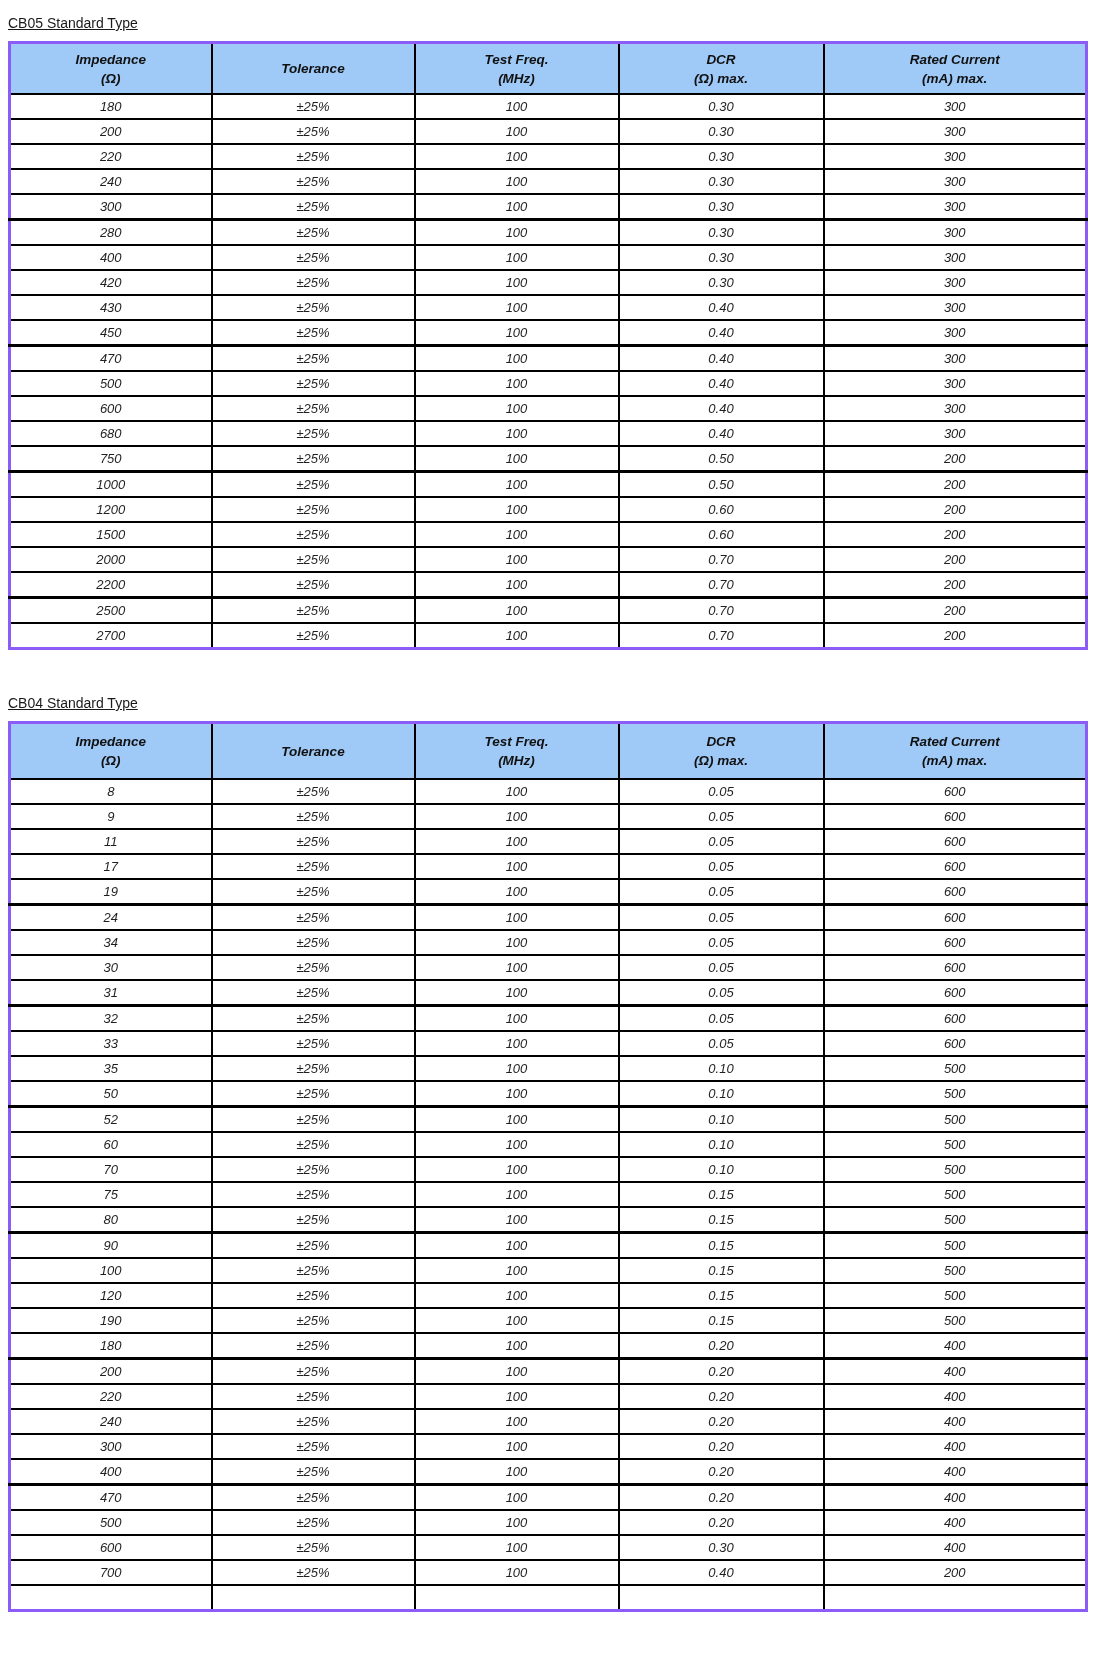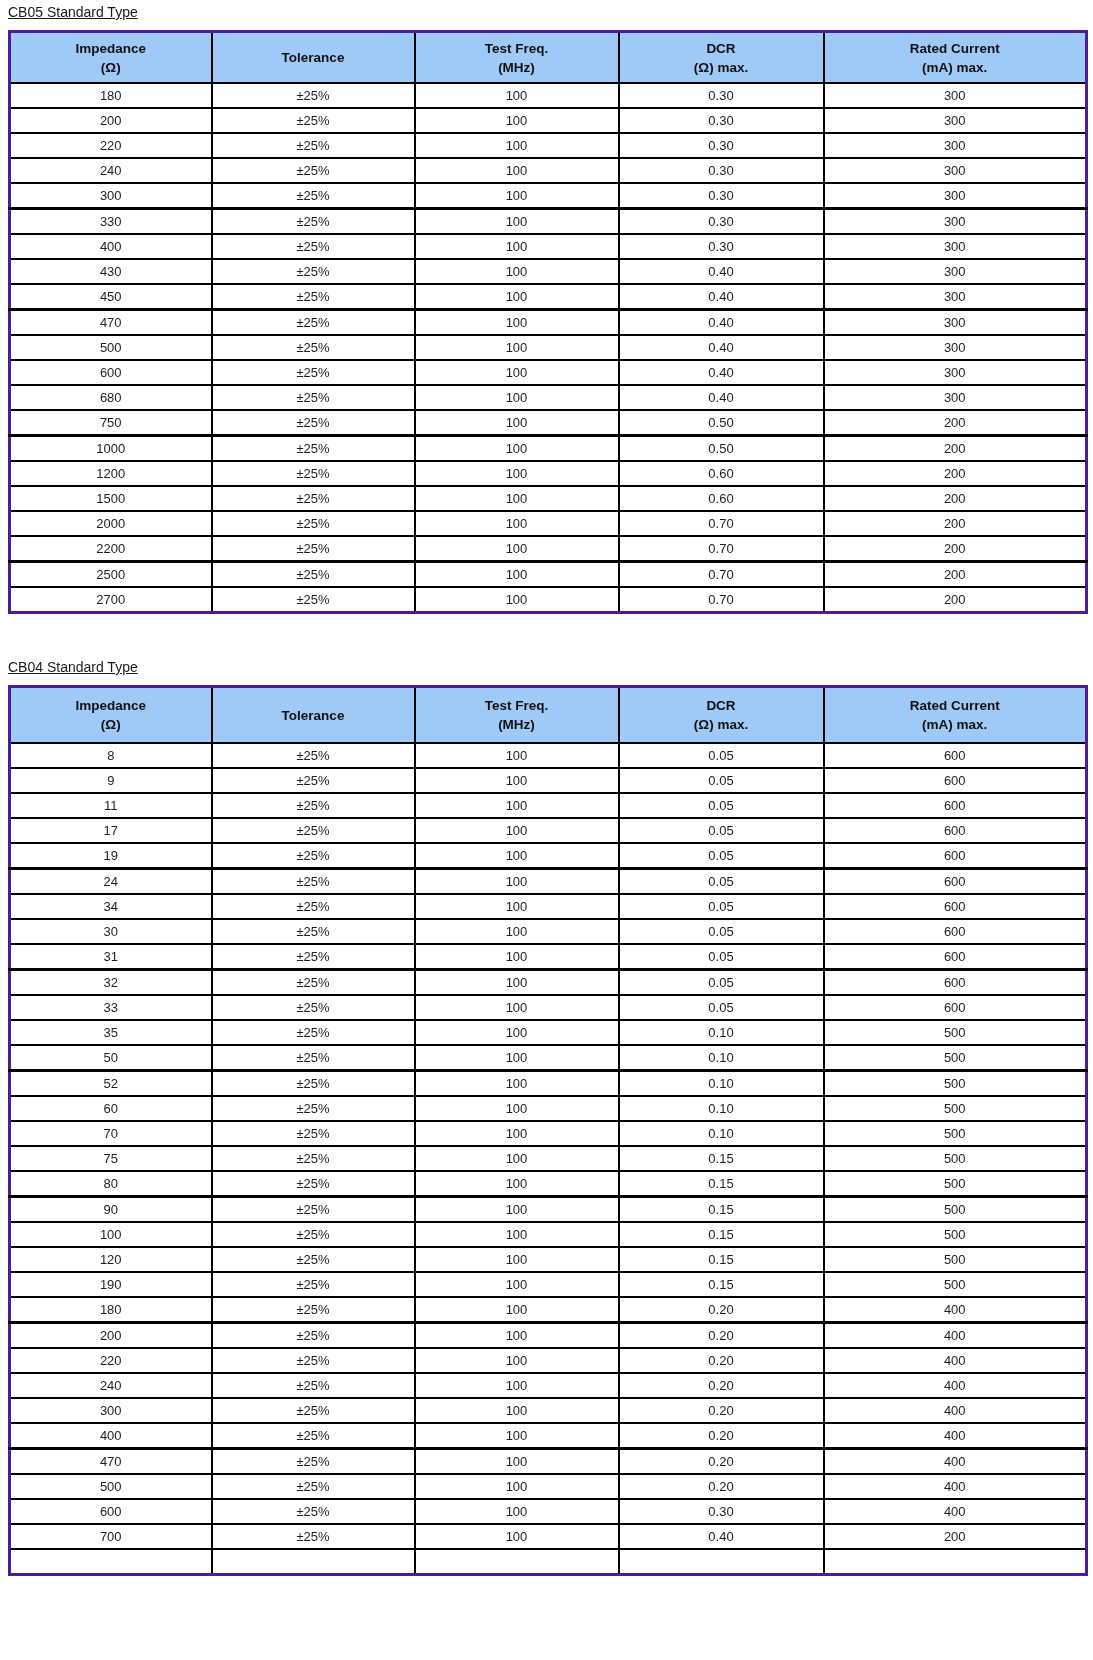--- a/index.html
+++ b/index.html
@@ -8,36 +8,37 @@
     background: #ffffff;
   }
   body {
     width: 1093px;
     height: 1660px;
     overflow: hidden;
     font-family: "Liberation Sans", sans-serif;
     color: #1f1f1f;
   }
   .page {
-    padding: 3px 8px 0 8px;
+    padding: 14px 8px 0 8px;
   }
   .section-title {
     font-size: 14px;
     line-height: 17px;
     color: #1a1a1a;
     text-decoration: underline;
     margin: 0 0 9px 0;
     display: inline-block;
   }
   .title-row { margin: 0; }
   .spec-table {
     border-collapse: collapse;
     table-layout: fixed;
     width: 1077px;
-    border: 3px solid #4c1d95;
+    border: 3px solid #8b5cf6;
+    font-style: italic;
   }
   .spec-table th, .spec-table td {
     border: 2px solid #000;
     padding: 0;
     text-align: center;
     vertical-align: middle;
     overflow: hidden;
   }
   .spec-table thead th {
     background: var(--header-bg, #9FCAF7);
@@ -138,28 +139,35 @@
             <td>300</td>
           </tr>
           <tr class="group-end">
             <td>300</td>
             <td>±25%</td>
             <td>100</td>
             <td>0.30</td>
             <td>300</td>
           </tr>
           <tr>
-            <td>330</td>
-            <td>±25%</td>
-            <td>100</td>
-            <td>0.30</td>
-            <td>300</td>
-          </tr>
-          <tr>
-            <td>400</td>
+            <td>280</td>
+            <td>±25%</td>
+            <td>100</td>
+            <td>0.30</td>
+            <td>300</td>
+          </tr>
+          <tr>
+            <td>400</td>
+            <td>±25%</td>
+            <td>100</td>
+            <td>0.30</td>
+            <td>300</td>
+          </tr>
+          <tr>
+            <td>420</td>
             <td>±25%</td>
             <td>100</td>
             <td>0.30</td>
             <td>300</td>
           </tr>
           <tr>
             <td>430</td>
             <td>±25%</td>
             <td>100</td>
             <td>0.40</td>

